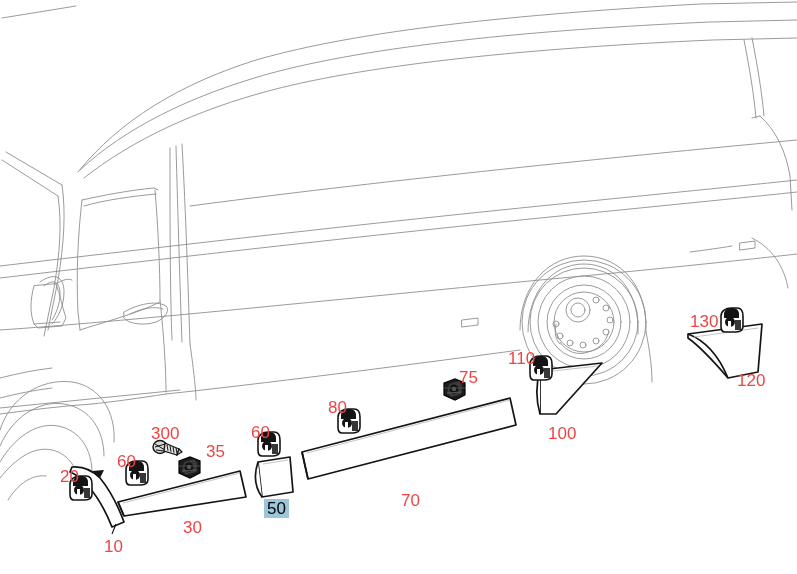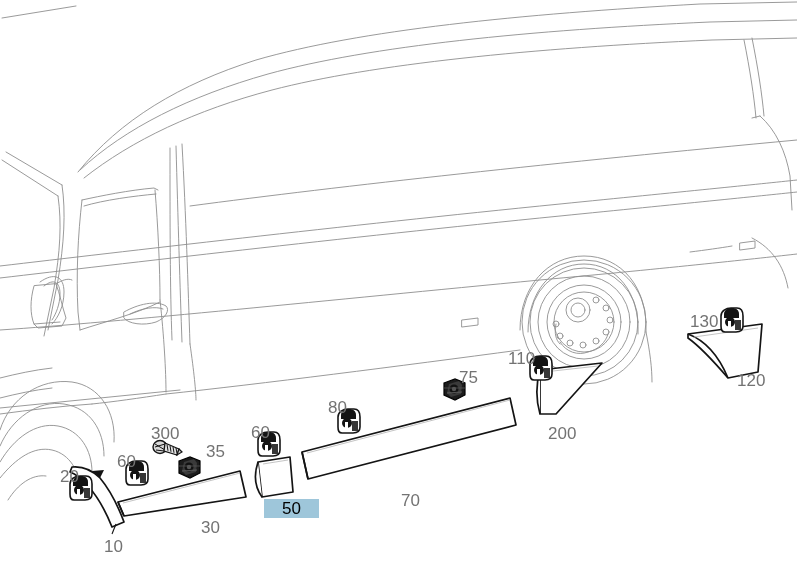--- a/index.html
+++ b/index.html
@@ -1,23 +1,23 @@
 <!DOCTYPE html>
 <html><head>
 <meta charset="utf-8">
 <style>
   html,body{margin:0;padding:0;background:#ffffff;}
   body{width:797px;height:574px;position:relative;overflow:hidden;
        font-family:"Liberation Sans",sans-serif;}
   #diagram-root{position:absolute;inset:0;}
   svg.layer{position:absolute;top:0;left:0;width:797px;height:574px;}
   .lbl{position:absolute;font-family:"Liberation Sans",sans-serif;
-       font-size:17px;color:#737373;white-space:nowrap;line-height:1;
+       font-size:17px;color:#ef4444;white-space:nowrap;line-height:1;
        letter-spacing:0px;}
-  .lbl.hl{background:#9ec6da;padding:1px 18px;color:#000;}
+  .lbl.hl{background:#9ec6da;padding:1px 3px;color:#000;}
 </style>
 </head>
 <body>
 
 <div id="diagram-root">
 
   <svg class="layer" viewBox="0 0 797 574" xmlns="http://www.w3.org/2000/svg">
     <g fill="none" stroke="#8f8f8f" stroke-width="0.9" stroke-linecap="round" stroke-linejoin="round">
 
       <path d="M2 18 L76 6"></path>
@@ -252,25 +252,25 @@
       <path d="M112 534 L116 524"></path>
     </g>
   </svg>
 
   <div>
     <div class="lbl" style="left:151px;top:425px;">300</div>
     <div class="lbl" style="left:60px;top:468px;">20</div>
     <div class="lbl" style="left:117px;top:453px;">60</div>
     <div class="lbl" style="left:190px;top:443px;margin-left:16px;">35</div>
     <div class="lbl" style="left:104px;top:538px;">10</div>
-    <div class="lbl" style="left:183px;top:519px;margin-left:18px;">30</div>
+    <div class="lbl" style="left:183px;top:519px;">30</div>
     <div class="lbl hl" style="left:264px;top:499px;">50</div>
     <div class="lbl" style="left:251px;top:424px;">60</div>
     <div class="lbl" style="left:328px;top:399px;">80</div>
     <div class="lbl" style="left:401px;top:468px;margin-top:24px;">70</div>
     <div class="lbl" style="left:459px;top:369px;">75</div>
     <div class="lbl" style="left:508px;top:350px;">110</div>
-    <div class="lbl" style="left:548px;top:425px;">200</div>
+    <div class="lbl" style="left:548px;top:425px;">100</div>
     <div class="lbl" style="left:690px;top:313px;">130</div>
     <div class="lbl" style="left:737px;top:372px;">120</div>
   </div>
 
 </div>
 
 </body></html>

